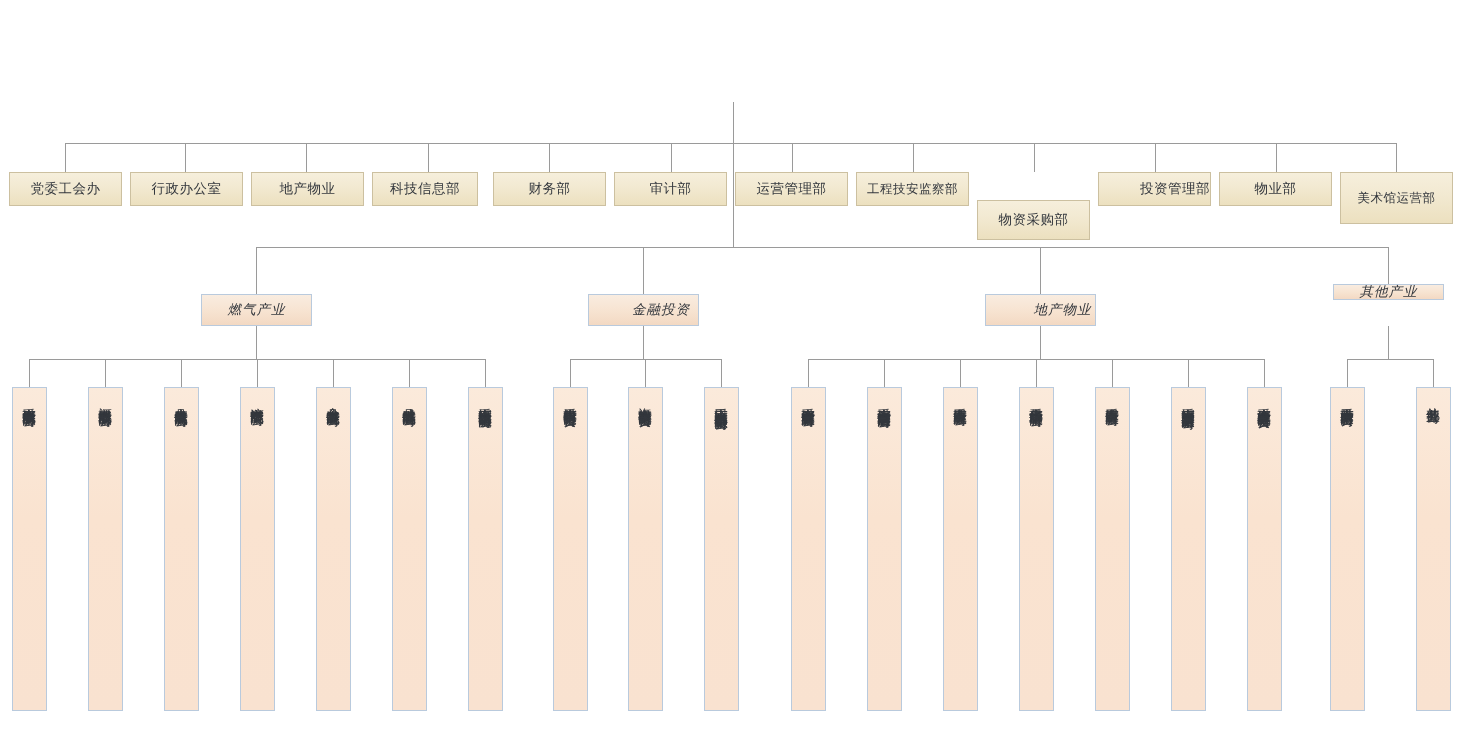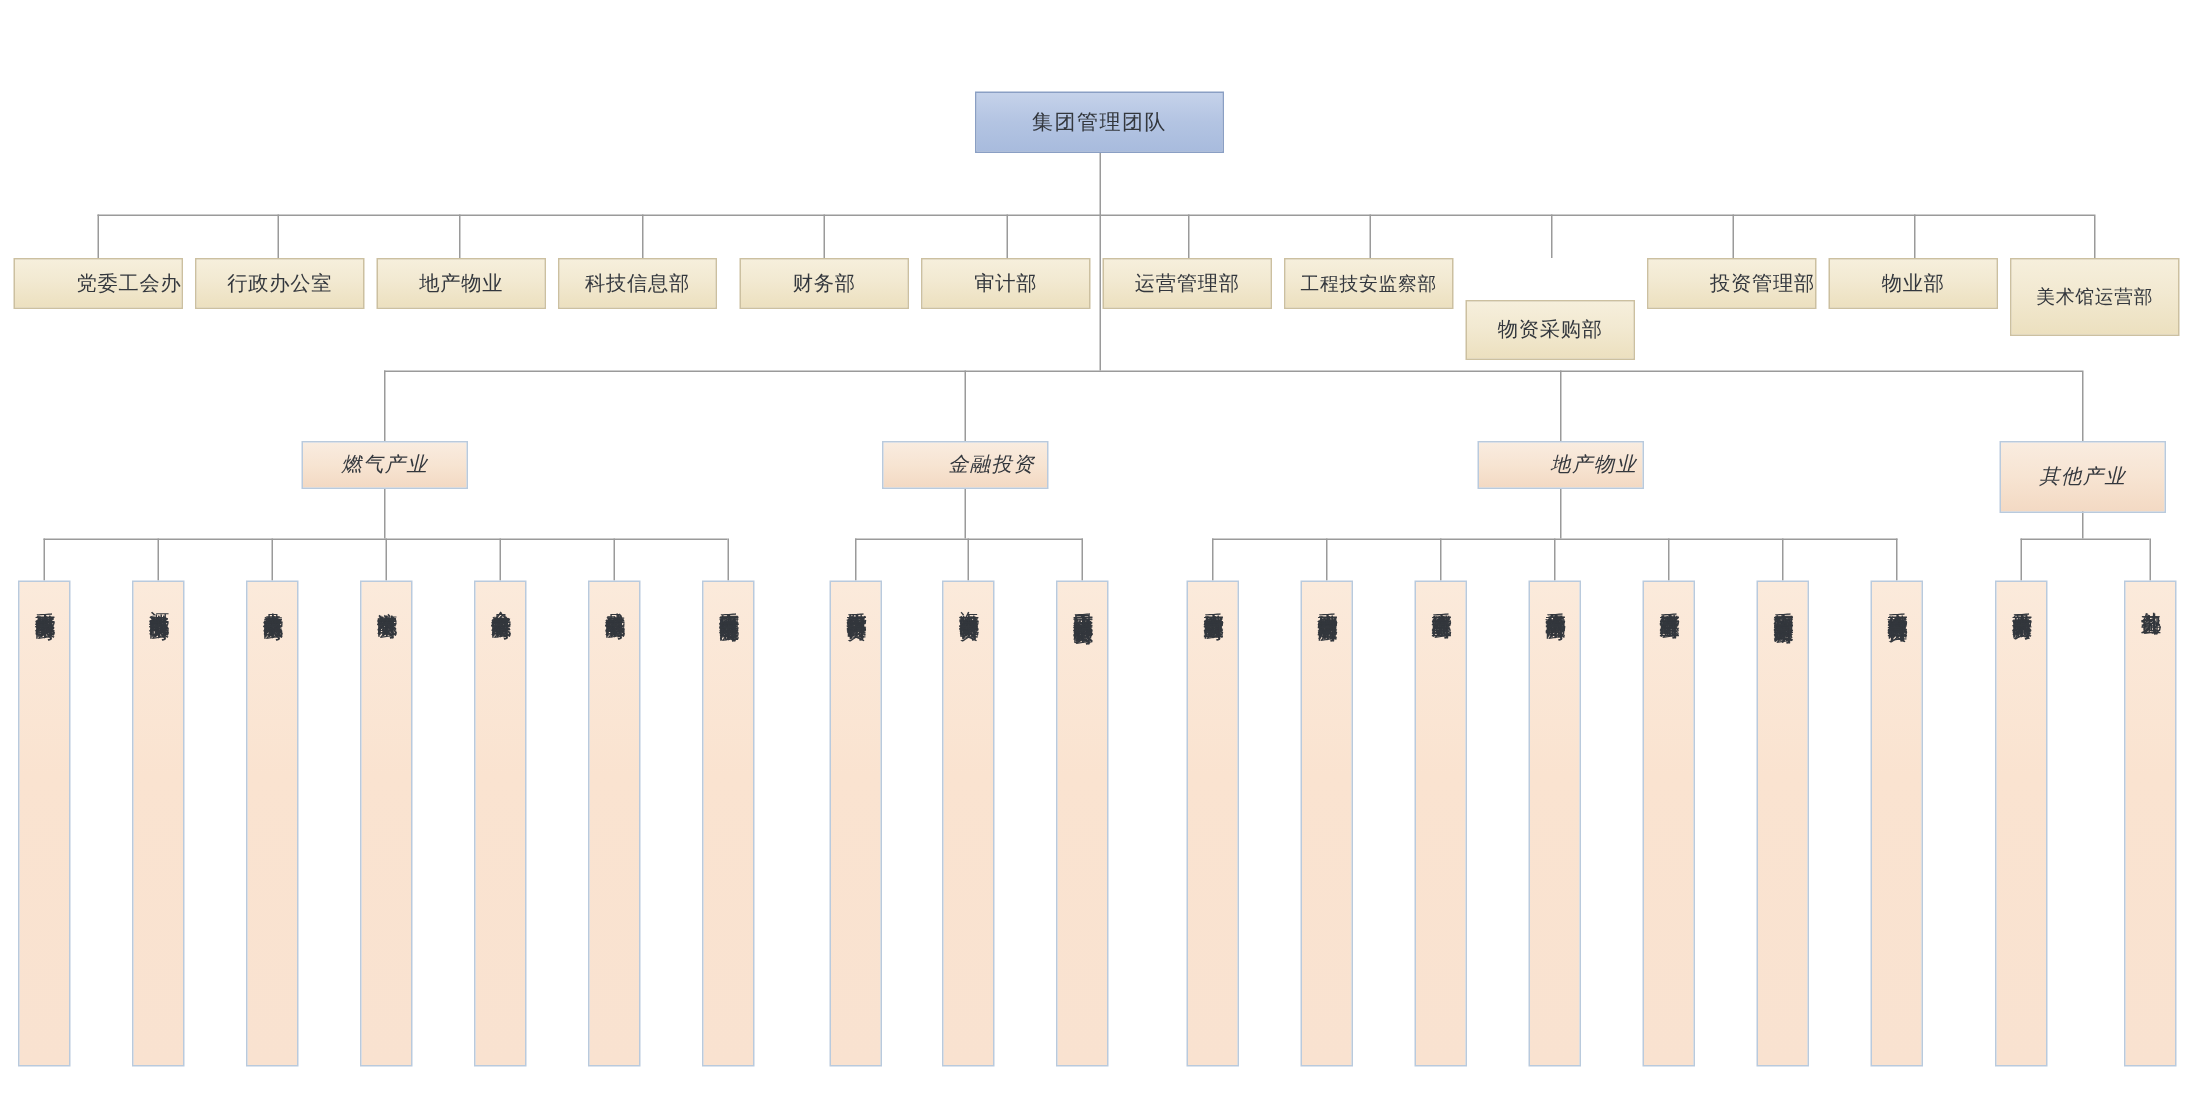--- a/index.html
+++ b/index.html
@@ -72,42 +72,39 @@
     z-index: 1;
   }
   .line.h { height: 1px; }
   .line.v { width: 1px; }
 </style>
 </head>
 <body>
 
 <div id="chart">
 
-  <div class="node root" style="left:650px; top:61px; width:166px; height:41px;">
-    <span>集团管理团队</span>
-  </div>
 
   <div class="line v" style="left:733px; top:102px; height:145px;"></div>
 
   <div class="line h" style="left:65px; top:143px; width:1331px;"></div>
 
   <div class="line v" style="left:65px;  top:143px; height:29px;"></div>
   <div class="line v" style="left:185px; top:143px; height:29px;"></div>
   <div class="line v" style="left:306px; top:143px; height:29px;"></div>
   <div class="line v" style="left:428px; top:143px; height:29px;"></div>
   <div class="line v" style="left:549px; top:143px; height:29px;"></div>
   <div class="line v" style="left:671px; top:143px; height:29px;"></div>
   <div class="line v" style="left:792px; top:143px; height:29px;"></div>
   <div class="line v" style="left:913px; top:143px; height:29px;"></div>
   <div class="line v" style="left:1034px;top:143px; height:29px;"></div>
   <div class="line v" style="left:1155px;top:143px; height:29px;"></div>
   <div class="line v" style="left:1276px;top:143px; height:29px;"></div>
   <div class="line v" style="left:1396px;top:143px; height:29px;"></div>
 
-  <div class="node dept" style="left:9px; top:172px; width:113px; height:34px;justify-content:flex-end;">
+  <div class="node dept" style="left:9px; top:172px; width:113px; height:34px;">
     <span>党委工会办</span>
   </div>
   <div class="node dept" style="left:130px; top:172px; width:113px; height:34px;">
     <span>行政办公室</span>
   </div>
   <div class="node dept" style="left:251px; top:172px; width:113px; height:34px;">
     <span>地产物业</span>
   </div>
   <div class="node dept" style="left:372px; top:172px; width:106px; height:34px;">
     <span>科技信息部</span>
@@ -146,21 +143,21 @@
 
   <div class="node division" style="left:201px; top:294px; width:111px; height:32px;">
     <span>燃气产业</span>
   </div>
   <div class="node division" style="left:588px; top:294px; width:111px; height:32px;padding-left:35px;">
     <span>金融投资</span>
   </div>
   <div class="node division" style="left:985px; top:294px; width:111px; height:32px;padding-left:44px;">
     <span>地产物业</span>
   </div>
-  <div class="node division" style="left:1333px; top:294px; width:111px; height:48px;">
+  <div class="node division" style="left:1333px; top:284px; width:111px; height:16px;">
     <span>其他产业</span>
   </div>
 
   <div class="line v" style="left:256px; top:326px; height:33px;"></div>
   <div class="line h" style="left:29px; top:359px; width:456px;"></div>
 
   <div class="line v" style="left:29px;  top:359px; height:28px;"></div>
   <div class="line v" style="left:105px; top:359px; height:28px;"></div>
   <div class="line v" style="left:181px; top:359px; height:28px;"></div>
   <div class="line v" style="left:257px; top:359px; height:28px;"></div>

